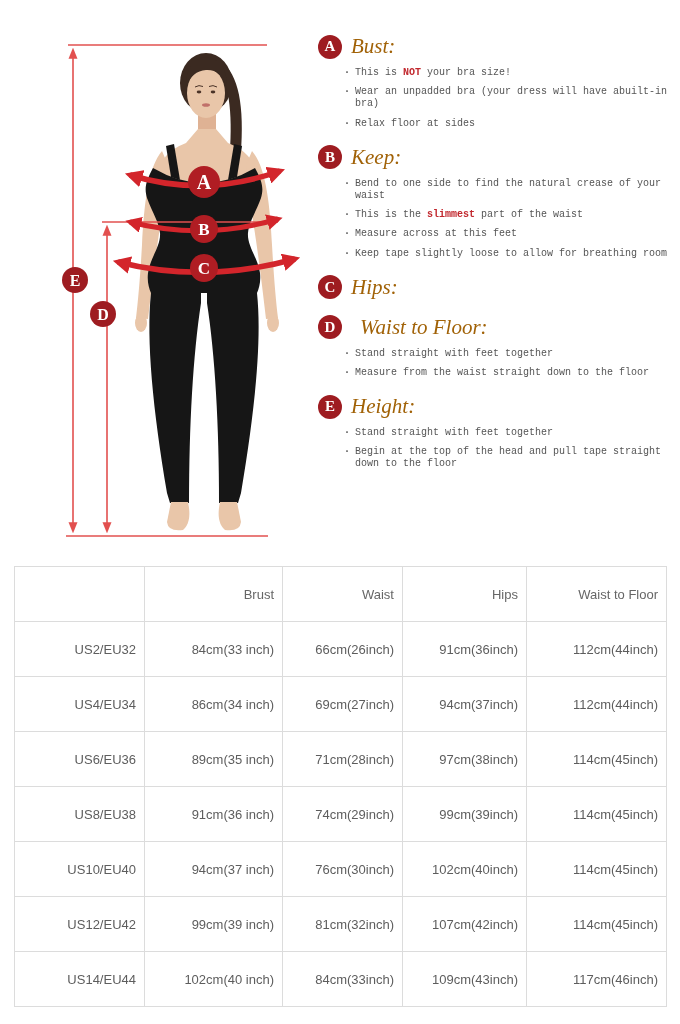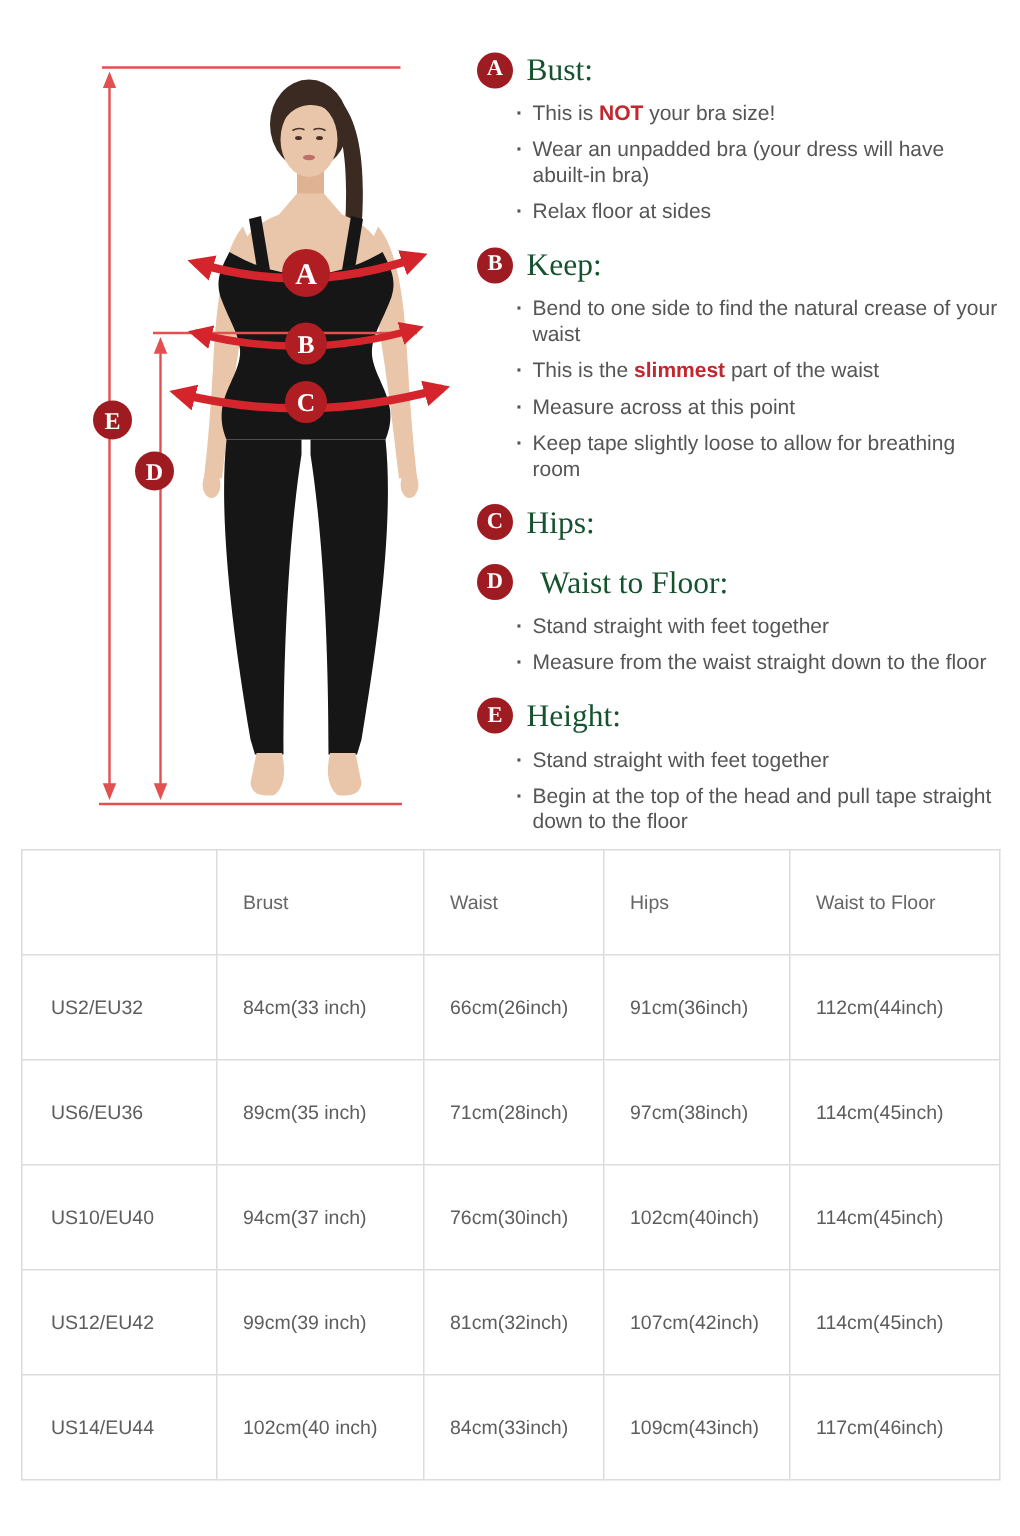--- a/index.html
+++ b/index.html
@@ -11,33 +11,33 @@
   .figure-wrap { position:absolute; left:40px; top:25px; width:280px; height:535px; }
 
   
   .sections { position:absolute; left:318px; top:34px; width:354px; }
   .section { margin-bottom:15px; }
   .sec-head { display:flex; align-items:center; gap:9px; margin-bottom:8px; }
   .section:nth-child(4) .sec-head { gap:18px; }
   .badge { width:24px; height:24px; border-radius:50%; background:#9e1c21; color:#fff;
            font-family:"Liberation Serif", serif; font-size:15px; font-weight:bold;
            display:flex; align-items:center; justify-content:center; flex:0 0 24px; }
-  .sec-title { font-family:"Liberation Serif", serif; font-size:21px; color:#14532d; }
+  .sec-title { font-family:"Liberation Serif", serif; font-size:21px; color:#a16207;font-style:italic; }
   .bullets { margin-left:26px; max-width:326px; }
-  .bullet { font-size:14px; line-height:1.22; color:#555; margin-bottom:7px;
-            padding-left:11px; }
+  .bullet { font-size:10px; line-height:1.22; color:#555; margin-bottom:7px;
+            padding-left:11px;font-family:Liberation Mono, monospace; }
   .bullet::before { content:"\00B7"; display:inline-block; width:11px; margin-left:-11px;
                     font-weight:bold; }
   .bullet b { color:#c1272d; }
 
   
   .size-table { position:absolute; left:14px; top:566px; width:652px;
                 border-collapse:collapse; table-layout:fixed; }
-  .size-table th, .size-table td { border:1px solid #dcdcdc; height:70px;
-      font-size:13px; font-weight:normal; text-align:left; padding:0 8px 0 17px;
+  .size-table th, .size-table td { border:1px solid #dcdcdc; height:55px;
+      font-size:13px; font-weight:normal; text-align:right; padding:0 8px 0 17px;
       color:#5d5d5d; background:#fff; }
   .size-table th { color:#666; }
   .size-table td:first-child { padding-left:19px; }
 
   svg text { font-family:"Liberation Serif", serif; }
 </style>
 </head>
 <body>
 
 <div class="page">
@@ -138,21 +138,21 @@
         </div>
       </div>
       <div class="section">
         <div class="sec-head">
           <span class="badge">B</span>
           <span class="sec-title">Keep:</span>
         </div>
         <div class="bullets">
           <div class="bullet">Bend to one side to find the natural crease of your waist</div>
           <div class="bullet">This is the <b>slimmest</b> part of the waist</div>
-          <div class="bullet">Measure across at this point</div>
+          <div class="bullet">Measure across at this feet</div>
           <div class="bullet">Keep tape slightly loose to allow for breathing room</div>
         </div>
       </div>
       <div class="section">
         <div class="sec-head">
           <span class="badge">C</span>
           <span class="sec-title">Hips:</span>
         </div>
       </div>
       <div class="section">
@@ -196,24 +196,38 @@
       </thead>
     <tbody>
         <tr>
           <td>US2/EU32</td>
           <td>84cm(33 inch)</td>
           <td>66cm(26inch)</td>
           <td>91cm(36inch)</td>
           <td>112cm(44inch)</td>
         </tr>
         <tr>
+          <td>US4/EU34</td>
+          <td>86cm(34 inch)</td>
+          <td>69cm(27inch)</td>
+          <td>94cm(37inch)</td>
+          <td>112cm(44inch)</td>
+        </tr>
+        <tr>
           <td>US6/EU36</td>
           <td>89cm(35 inch)</td>
           <td>71cm(28inch)</td>
           <td>97cm(38inch)</td>
+          <td>114cm(45inch)</td>
+        </tr>
+        <tr>
+          <td>US8/EU38</td>
+          <td>91cm(36 inch)</td>
+          <td>74cm(29inch)</td>
+          <td>99cm(39inch)</td>
           <td>114cm(45inch)</td>
         </tr>
         <tr>
           <td>US10/EU40</td>
           <td>94cm(37 inch)</td>
           <td>76cm(30inch)</td>
           <td>102cm(40inch)</td>
           <td>114cm(45inch)</td>
         </tr>
         <tr>

